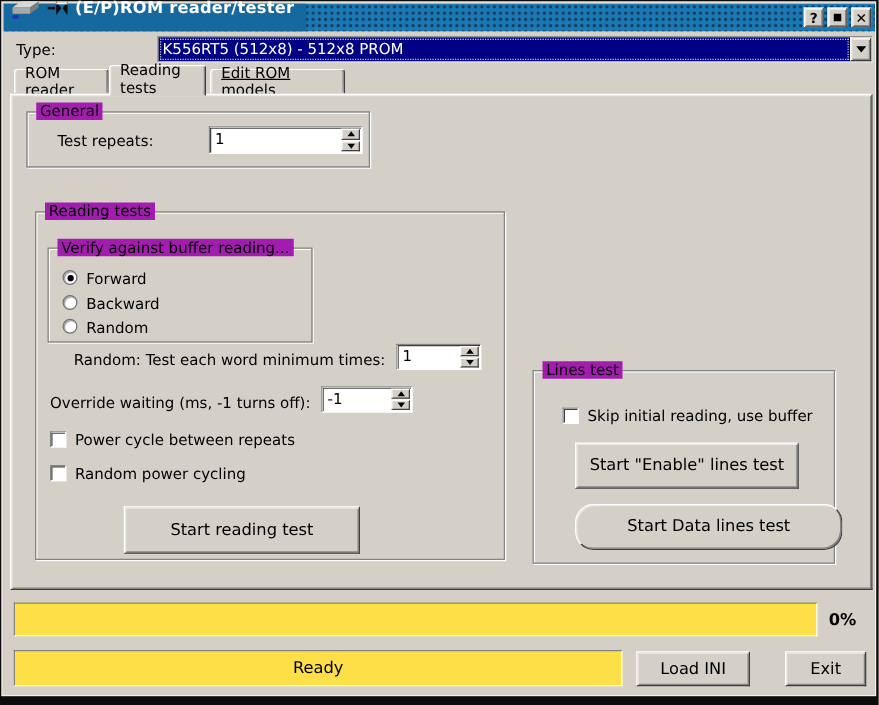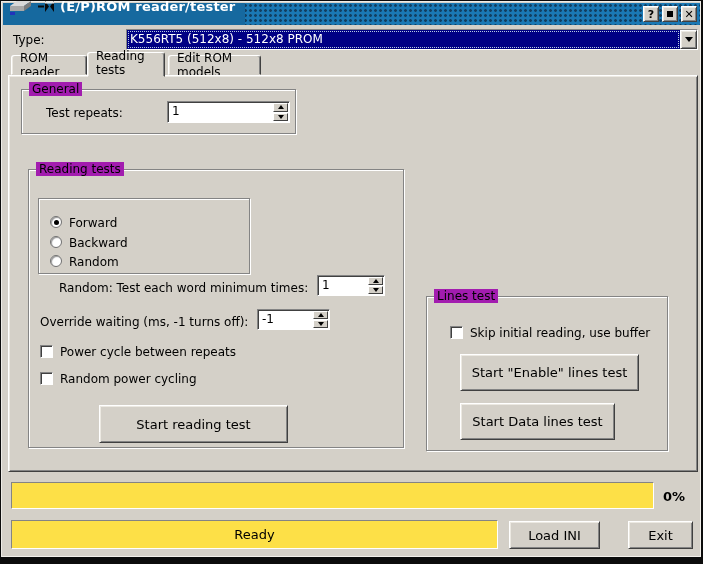--- a/index.html
+++ b/index.html
@@ -176,21 +176,21 @@
       <span class="arr-dn-big"></span>
     </div>
   </div>
 
   <div class="tab" style="left:10px; width:76px;">
     <span>ROM reader</span>
   </div>
   <div class="tab active" style="left:86px; width:78px;">
     <span>Reading tests</span>
   </div>
-  <div class="tab" style="left:167px; width:93px;">
+  <div class="tab" style="left:167px; width:108px;text-decoration:underline;">
     <span>Edit ROM models</span>
   </div>
 
   <div class="abs tabpage">
 
     <div class="abs groupbox" style="left:12px; top:13px; width:275px; height:45px;">
       <span class="legend">General</span>
       <span class="abs lbl nowrap" style="left:8px; top:16px;margin-left:16px;">Test repeats:</span>
       <div class="abs sunken-deep spin" style="left:145px; top:11px; width:123px; height:22px;">
         <div class="spin-val">1</div>
@@ -202,20 +202,21 @@
               <span class="arr-dn"></span>
             </div>
         </div>
       </div>
     </div>
 
     <div class="abs groupbox" style="left:19px; top:93px; width:376px; height:279px;">
       <span class="legend">Reading tests</span>
 
       <div class="abs groupbox" style="left:9px; top:28px; width:212px; height:76px;">
+        <span class="legend nowrap">Verify against buffer reading...</span>
         <div class="abs radio checked" style="left:11px; top:17px;">
             <span class="dot"></span>
           </div>
         <span class="abs lbl" style="left:30px; top:17px;">Forward</span>
         <div class="abs radio" style="left:11px; top:37px;"></div>
         <span class="abs lbl" style="left:30px; top:37px;">Backward</span>
         <div class="abs radio" style="left:11px; top:56px;"></div>
         <span class="abs lbl" style="left:30px; top:56px;">Random</span>
       </div>
 
@@ -258,21 +259,21 @@
 
     <div class="abs groupbox" style="left:417px; top:220px; width:242px; height:155px;">
       <span class="legend">Lines test</span>
 
       <div class="abs checkbox" style="left:23px; top:29px;"></div>
       <span class="abs lbl nowrap" style="left:43px; top:29px;">Skip initial reading, use buffer</span>
 
       <div class="abs raised pbtn" style="left:33px; top:57px; width:179px; height:37px;">
         <span>Start "Enable" lines test</span>
       </div>
-      <div class="abs raised pbtn" style="left:33px; top:106px; width:155px; height:37px;">
+      <div class="abs raised pbtn" style="left:33px; top:106px; width:214px; height:37px;border-radius:15px;">
         <span>Start Data lines test</span>
       </div>
     </div>
 
   </div>
 
   <div class="abs sunken-light" style="left:10px; top:481px; width:643px; height:27px;"></div>
   <span class="abs pct" style="left:662px; top:488px;">0%</span>
 
   <div class="abs sunken-light status-panel" style="left:10px; top:519px; width:487px; height:29px;">

